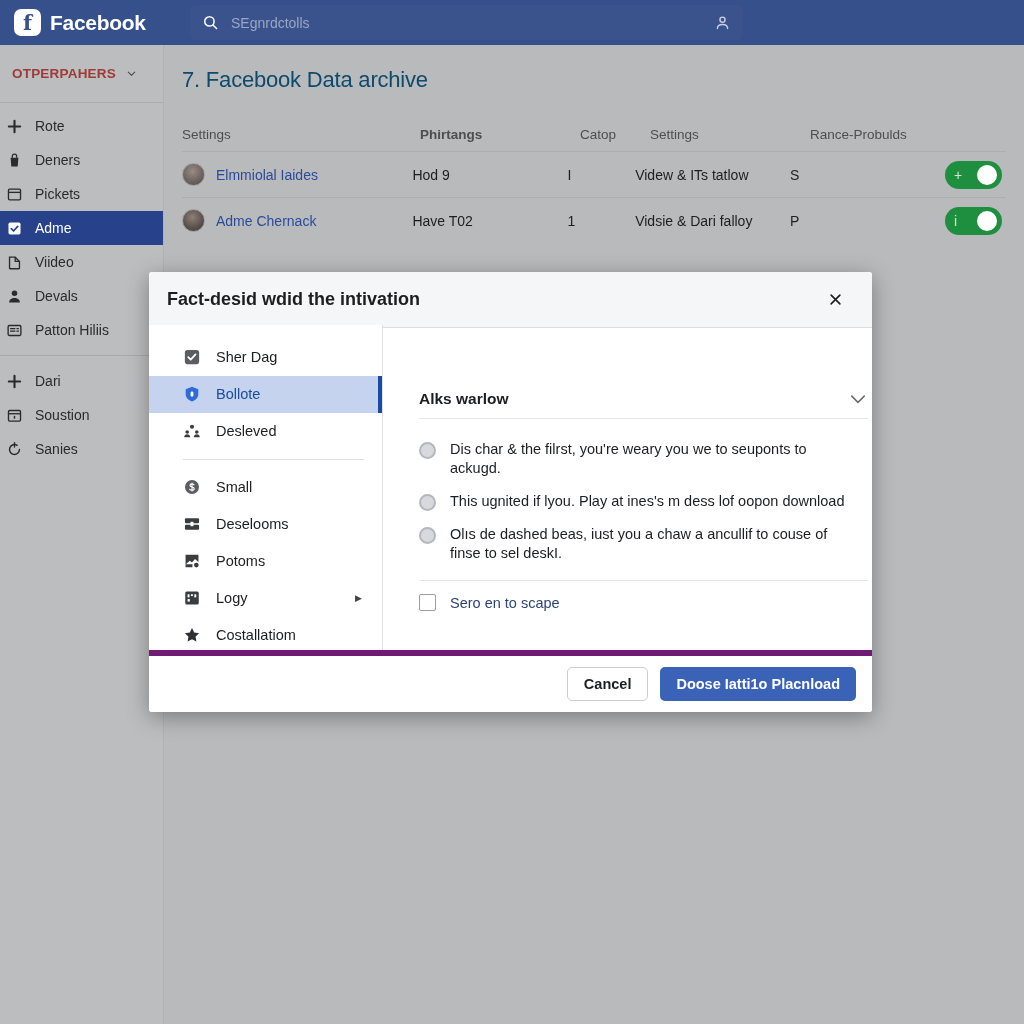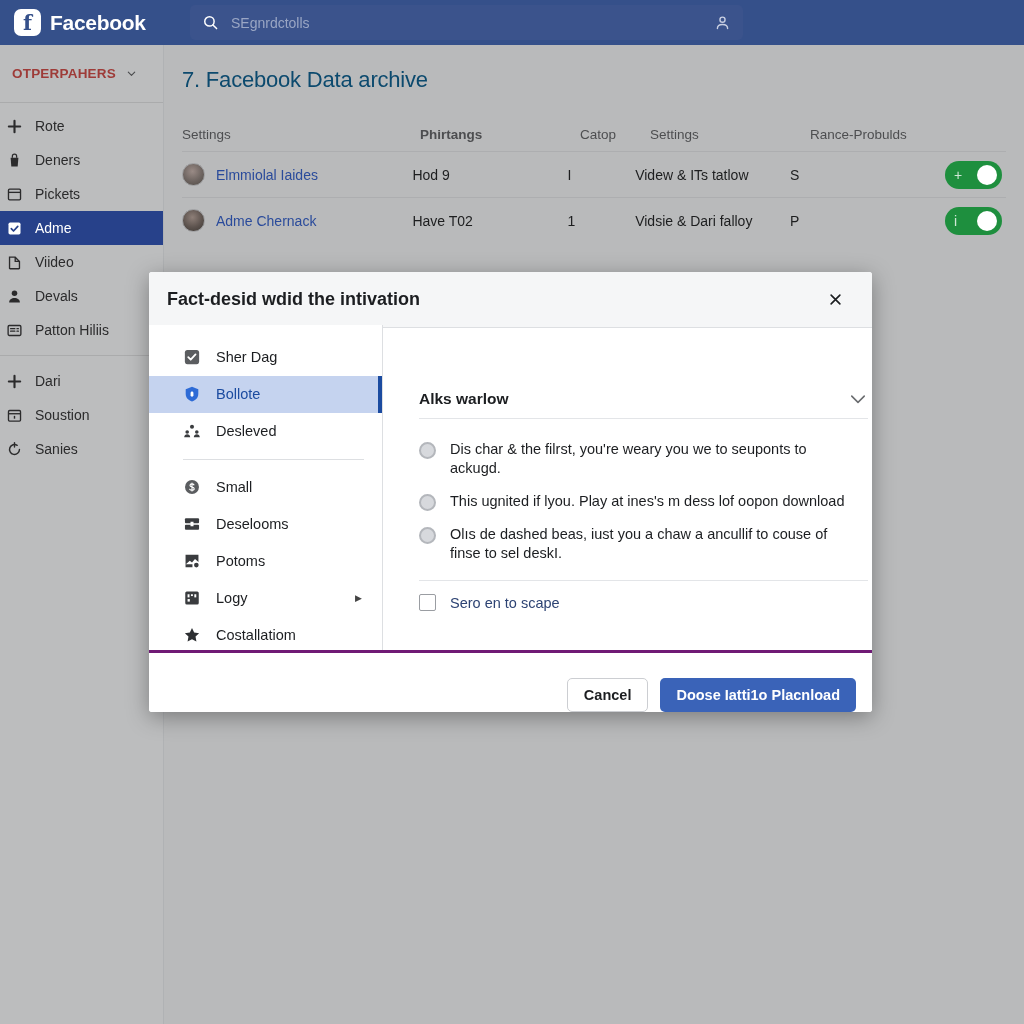--- a/index.html
+++ b/index.html
@@ -140,22 +140,22 @@
     width: 17px; height: 17px; border-radius: 50%; background: #d7d9dd;
     border: 2px solid #b4b7bc; flex: 0 0 auto; margin-top: 2px;
   }
   .radio-text { font-size: 14.5px; color: #1c1e21; line-height: 1.32; max-width: 395px; }
   .cb-divider { height: 1px; background: #e3e5e8; margin: 10px 0 0 0; }
   .cb-row { display: flex; align-items: center; gap: 14px; padding-top: 13px; }
   .cbox { width: 17px; height: 17px; border: 1.5px solid #9a9da2; border-radius: 2px; background: #fff; flex: 0 0 auto; }
   .cb-label { font-size: 14.5px; color: #2d4373; }
 
   .modal-foot {
-    height: 62px; border-top: 3px solid #701a75; background: #fff;
-    display: flex; align-items: flex-end; justify-content: flex-end; gap: 12px; padding-right: 16px;
+    height: 62px; border-top: 6px solid #701a75; background: #fff;
+    display: flex; align-items: center; justify-content: flex-end; gap: 12px; padding-right: 16px;
   }
   .btn {
     height: 34px; border-radius: 5px; font-size: 14.5px; display: flex;
     align-items: center; justify-content: center; padding: 0 16px; font-weight: bold;
   }
   .btn-cancel { background: #fff; border: 1px solid #ccced2; color: #1c1e21; min-width: 66px; }
   .btn-primary { background: #3a63b8; color: #fff; }
 </style>
 </head>
 <body>

